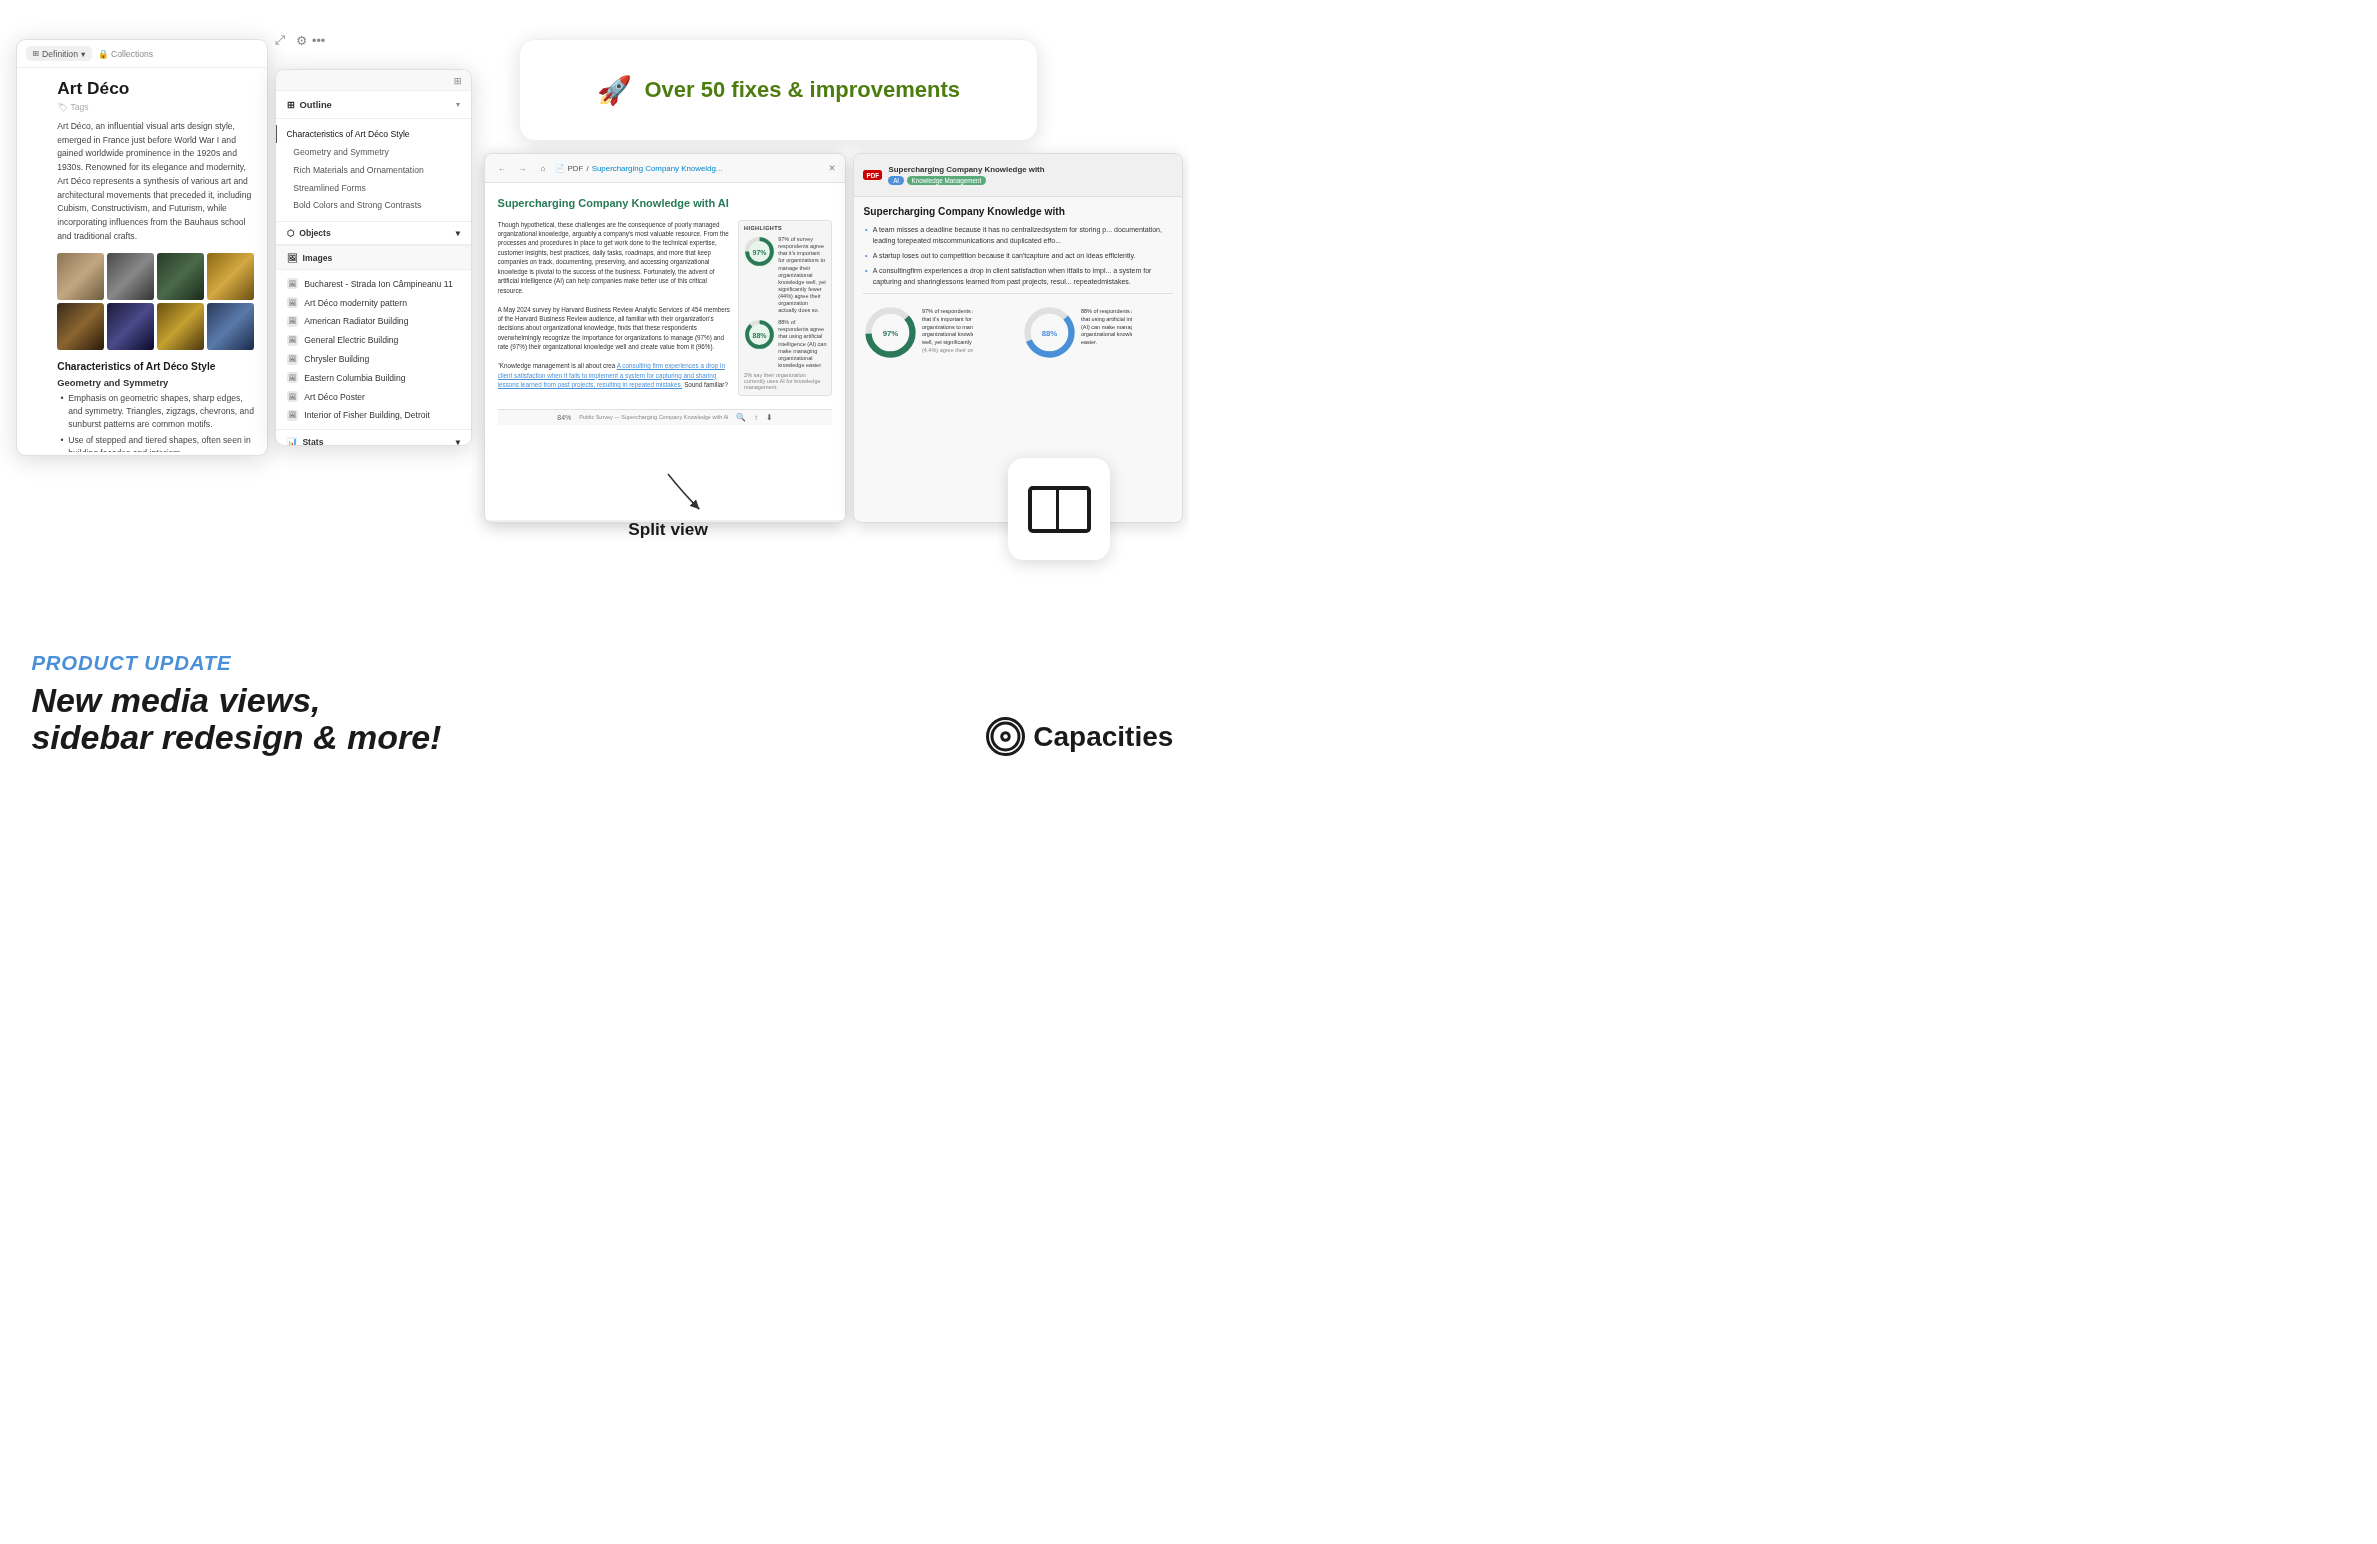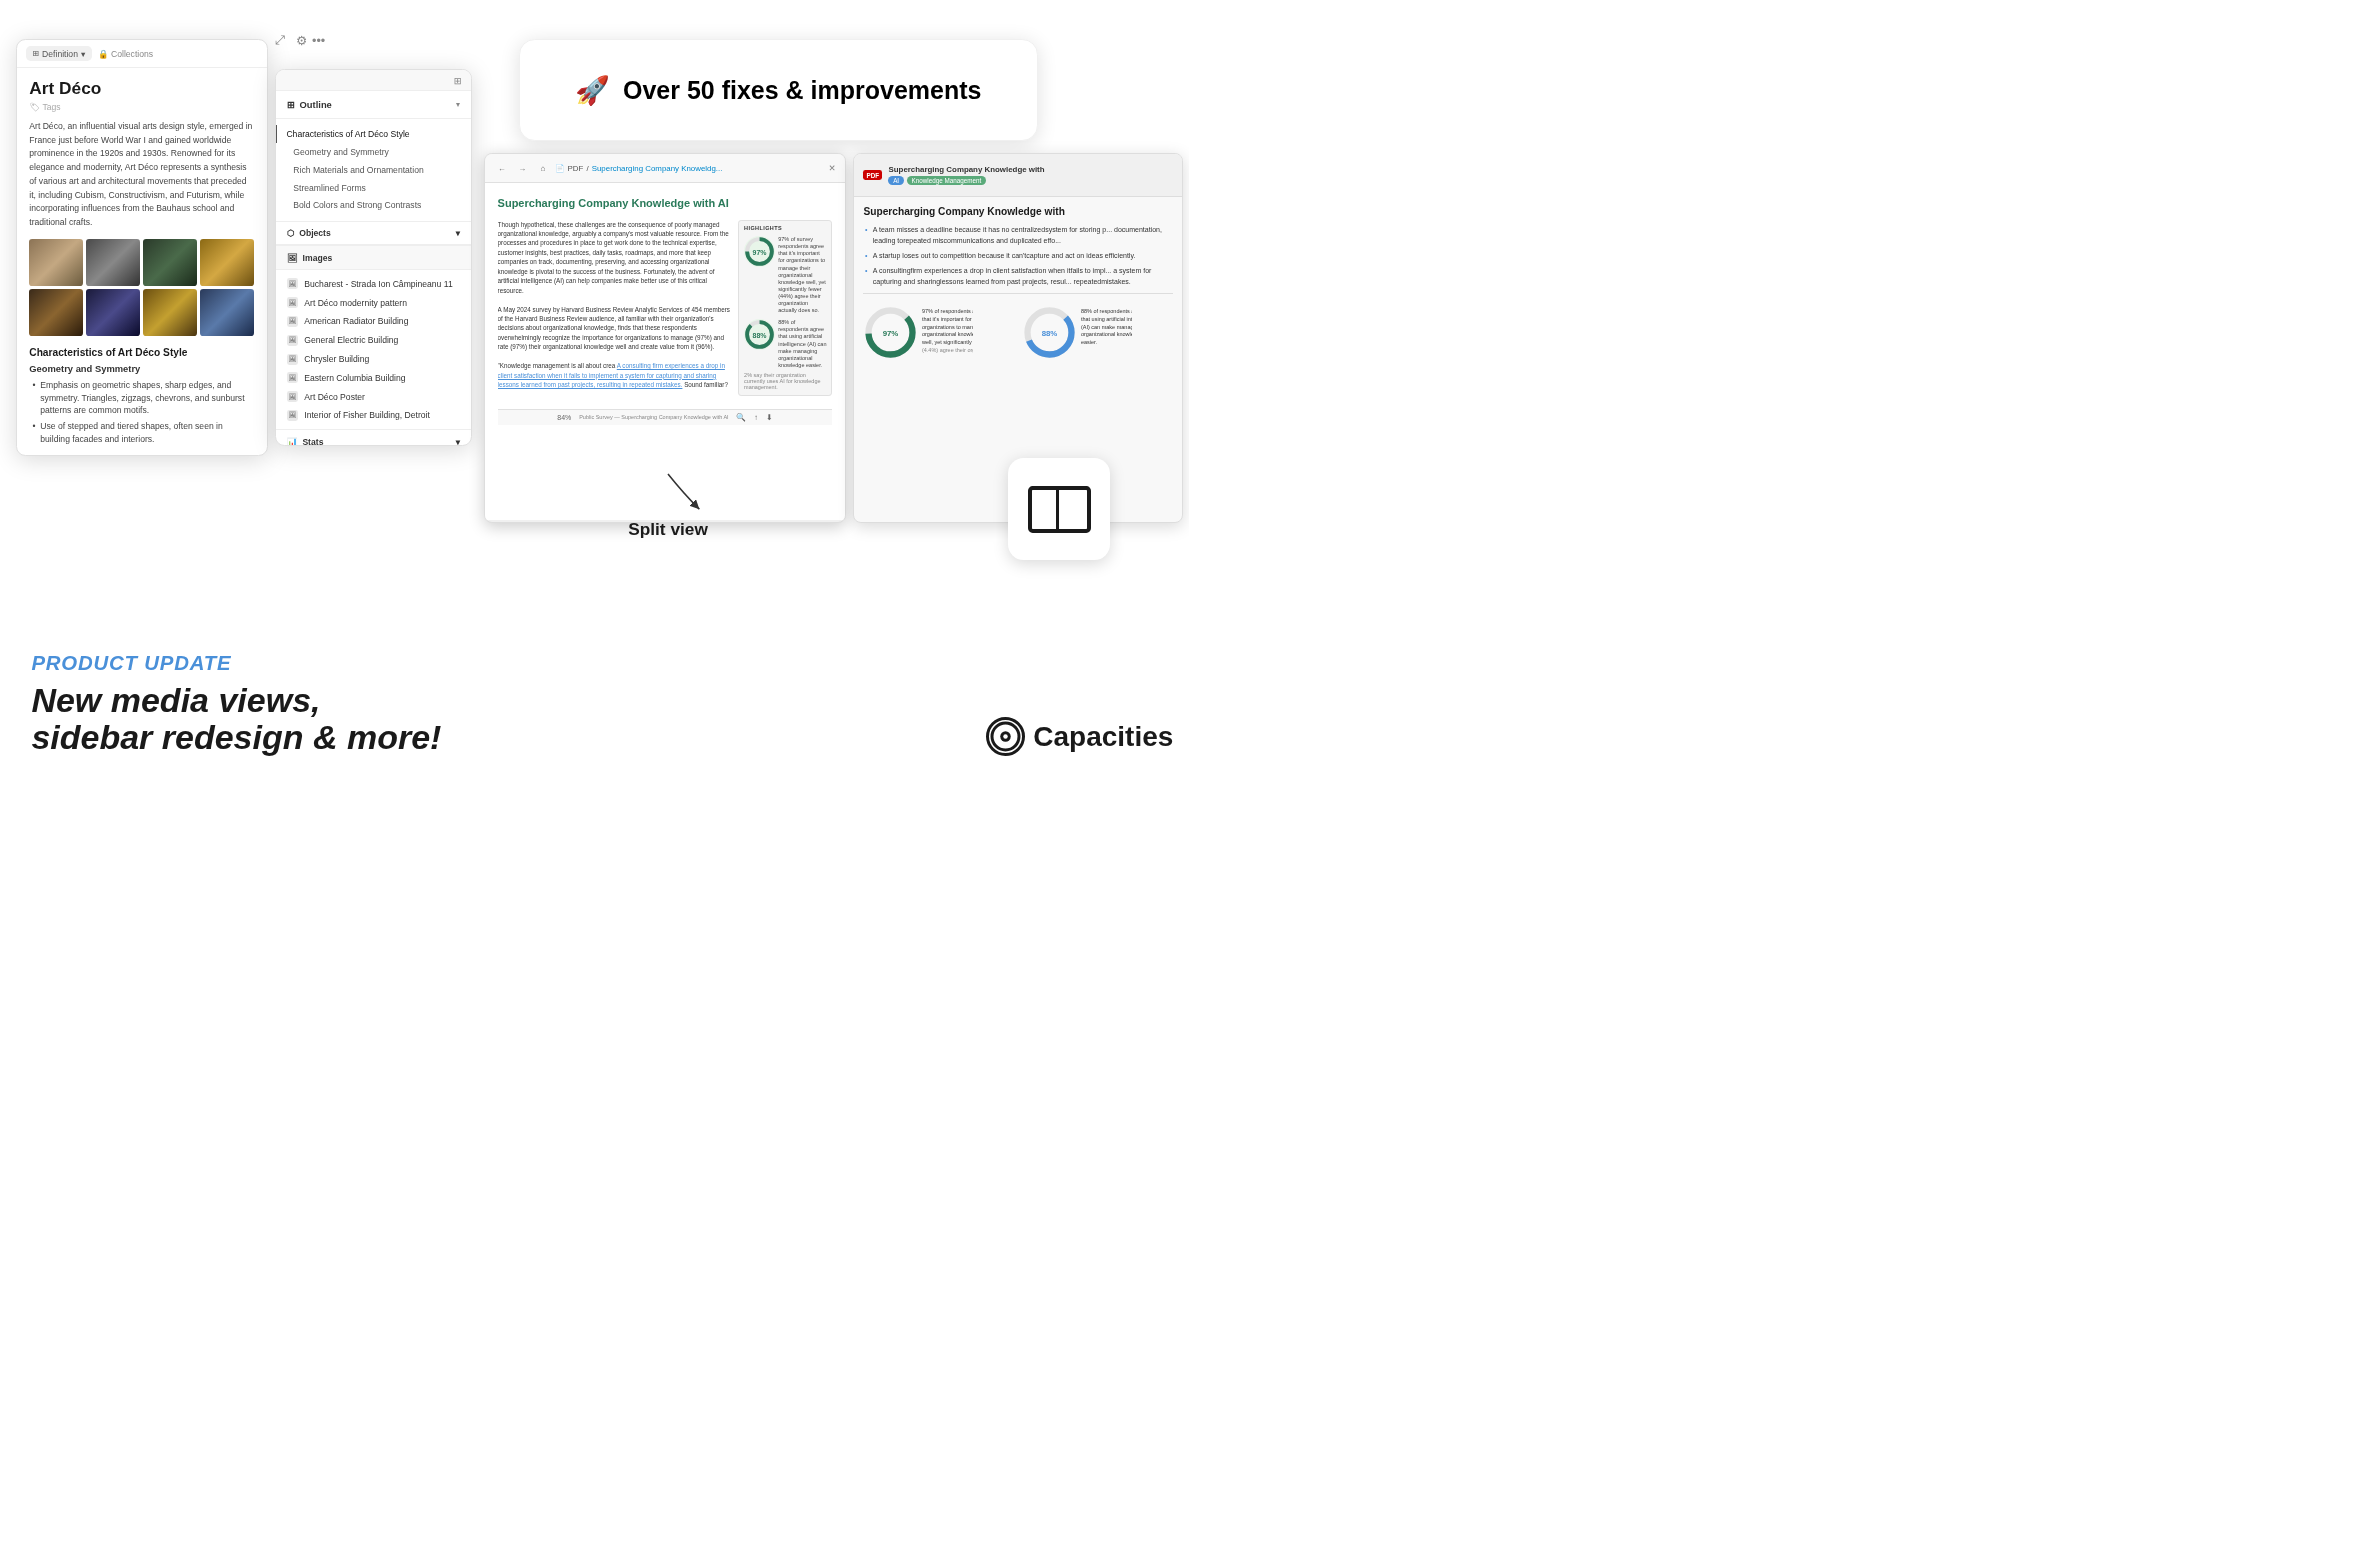--- a/index.html
+++ b/index.html
@@ -47,20 +47,21 @@
       font-size: 8.6px;
       color: #888;
       display: flex;
       align-items: center;
       gap: 2.4px;
     }
     .doc-content {
       padding: 9.4px 12.6px;
       overflow-y: auto;
       height: calc(100% - 31px);
+      margin-left: 28px;
     }
     .doc-title {
       font-size: 17.3px;
       font-weight: 700;
       color: #1a1a1a;
       margin-bottom: 3.1px;
     }
     .doc-tags-row {
       font-size: 8.6px;
       color: #aaa;
@@ -327,23 +328,23 @@
       display: flex;
       align-items: center;
       justify-content: center;
       gap: 12.6px;
       border: 0.8px solid #f0f0f0;
     }
     .fixes-icon {
       font-size: 28px;
     }
     .fixes-text {
-      font-size: 25px;
+      font-size: 22px;
       font-weight: 700;
-      color: #000000;
+      color: #4d7c0f;
     }
 
     
     .split-panel {
       position: absolute;
       left: 853px;
       top: 153px;
       width: 330px;
       height: 370px;
       background: #f8f8f8;

